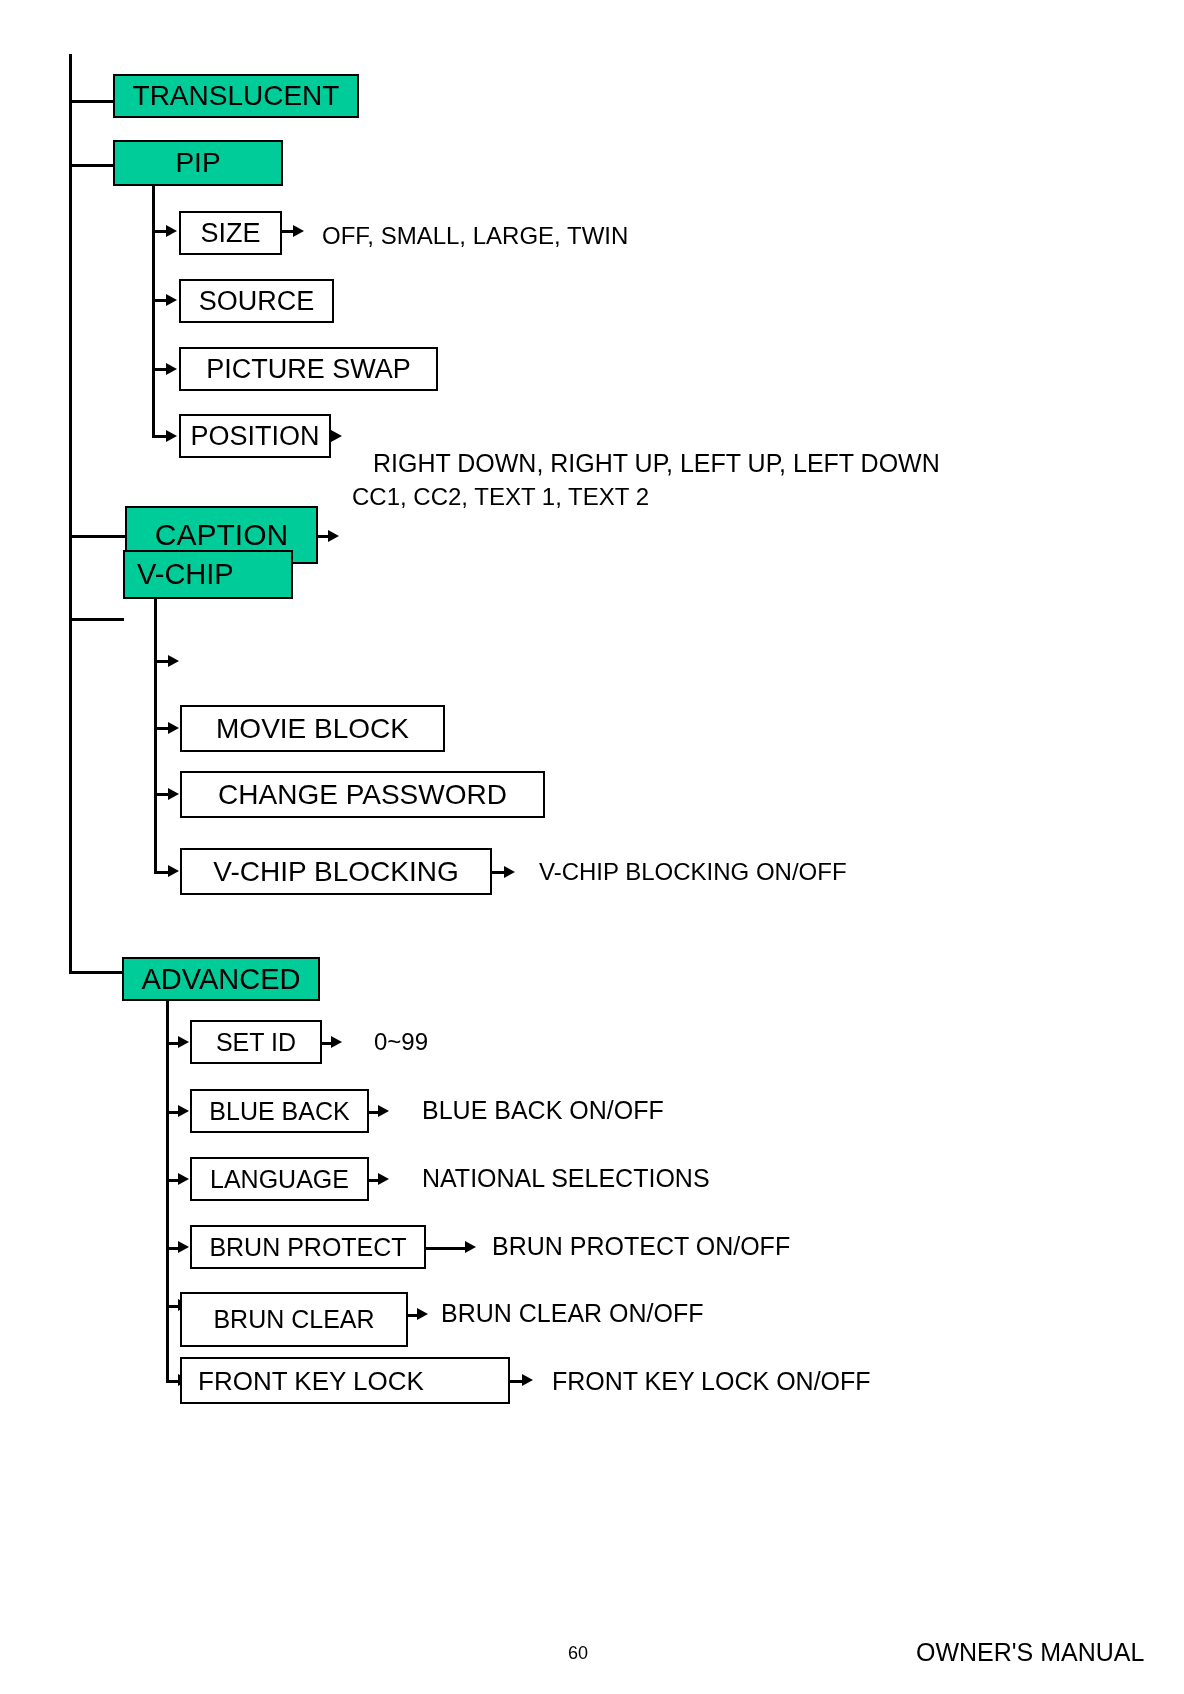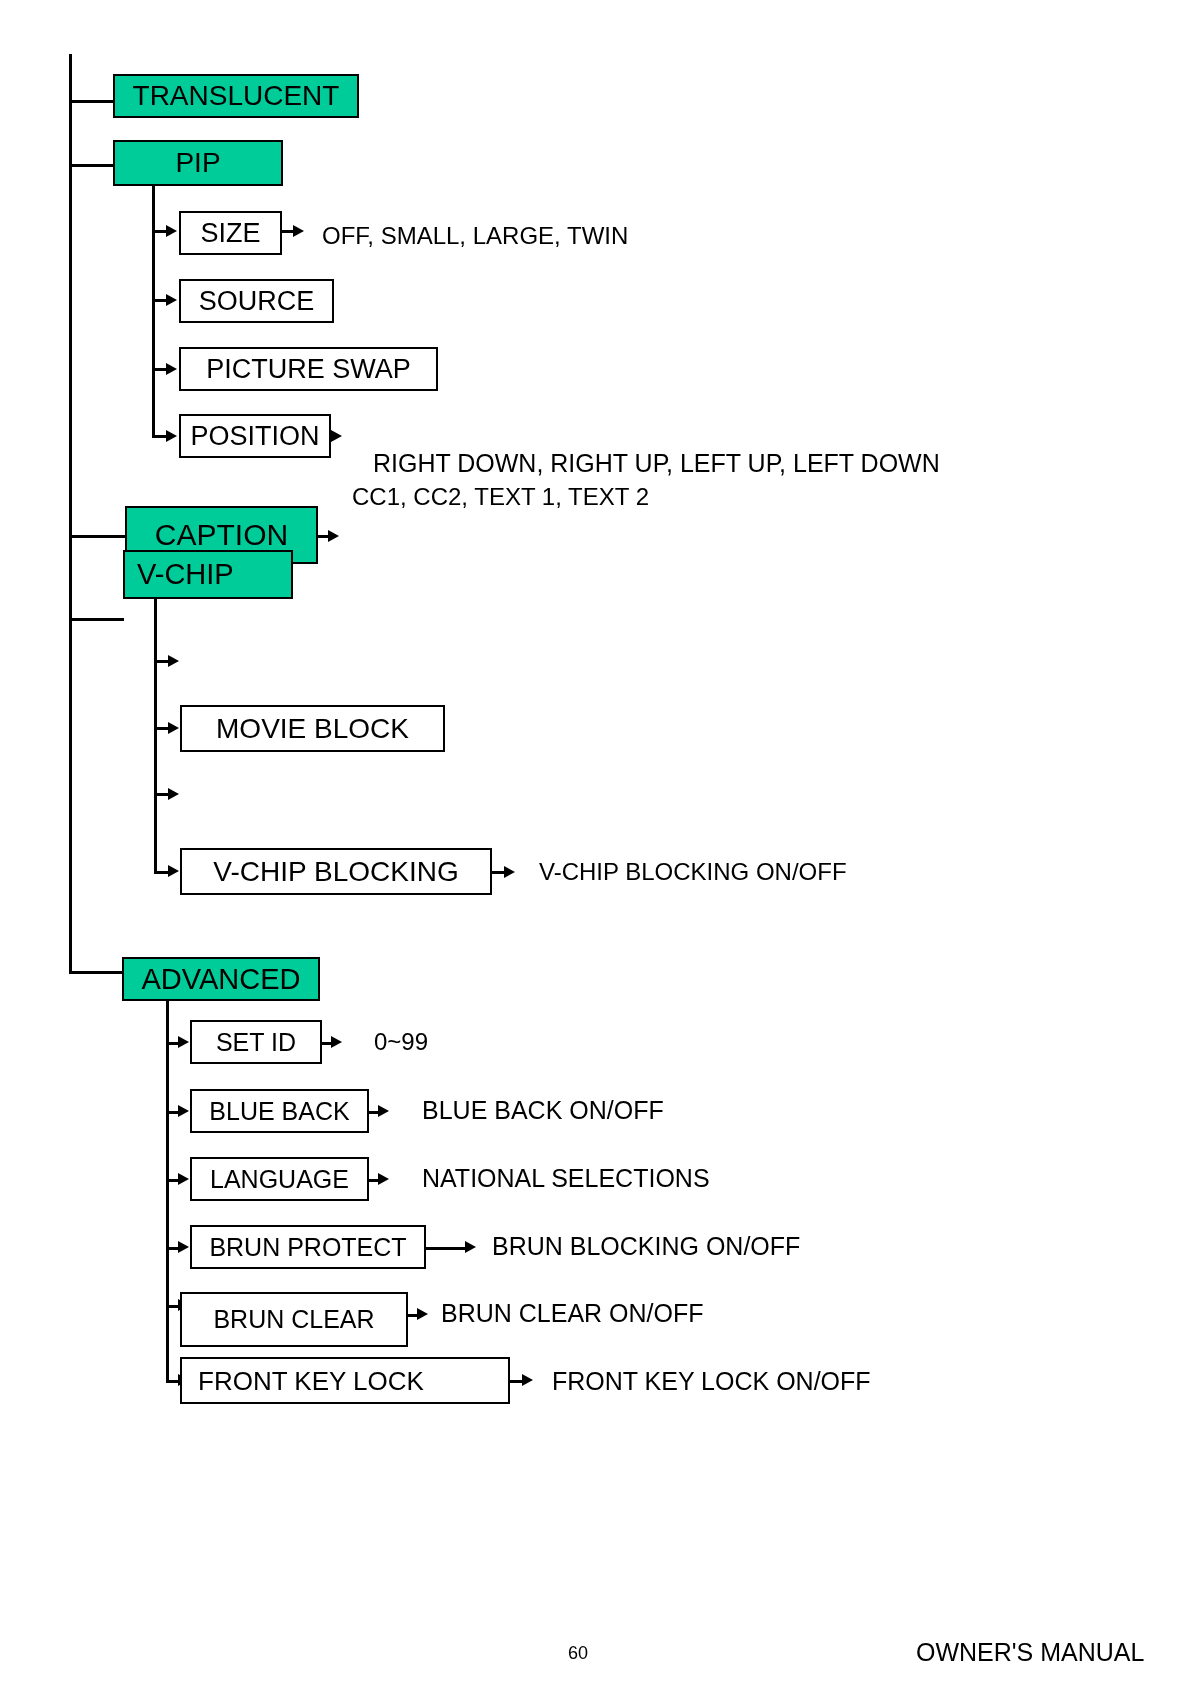--- a/index.html
+++ b/index.html
@@ -147,20 +147,23 @@
   <div class="arrow" style="left:168px; top:655px;"></div>
 
   <div class="hline" style="left:154px; top:727px; width:17px;"></div>
   <div class="arrow" style="left:168px; top:722px;"></div>
   <div class="node white" style="left:180px; top:705px; width:265px; height:47px; font-size:28px;">
     <span class="lbl">MOVIE BLOCK</span>
   </div>
 
   <div class="hline" style="left:154px; top:793px; width:17px;"></div>
   <div class="arrow" style="left:168px; top:788px;"></div>
+  <div class="node white" style="left:180px; top:771px; width:365px; height:47px; font-size:28px;">
+    <span class="lbl">CHANGE PASSWORD</span>
+  </div>
 
   <div class="hline" style="left:154px; top:871px; width:17px;"></div>
   <div class="arrow" style="left:168px; top:865px;"></div>
   <div class="node white" style="left:180px; top:848px; width:312px; height:47px; font-size:28px;">
     <span class="lbl">V-CHIP BLOCKING</span>
   </div>
   <div class="hline" style="left:492px; top:871px; width:15px;"></div>
   <div class="arrow" style="left:504px; top:866px;"></div>
   <div class="anno" style="left:539px; top:860px; font-size:24px;">V-CHIP BLOCKING ON/OFF</div>
 
@@ -197,21 +200,21 @@
   <div class="arrow" style="left:378px; top:1173px;"></div>
   <div class="anno" style="left:422px; top:1166px; font-size:25px;">NATIONAL SELECTIONS</div>
 
   <div class="hline" style="left:166px; top:1247px; width:15px;"></div>
   <div class="arrow" style="left:178px; top:1241px;"></div>
   <div class="node white" style="left:190px; top:1225px; width:236px; height:44px; font-size:25px;">
     <span class="lbl">BRUN PROTECT</span>
   </div>
   <div class="hline" style="left:426px; top:1247px; width:42px;"></div>
   <div class="arrow" style="left:465px; top:1241px;"></div>
-  <div class="anno" style="left:492px; top:1234px; font-size:25px;">BRUN BLOCKING ON/OFF</div>
+  <div class="anno" style="left:492px; top:1234px; font-size:25px;">BRUN PROTECT ON/OFF</div>
 
   <div class="hline" style="left:166px; top:1305px; width:15px;"></div>
   <div class="arrow" style="left:178px; top:1299px;"></div>
   <div class="node white" style="left:180px; top:1292px; width:228px; height:55px; font-size:25px;">
     <span class="lbl">BRUN CLEAR</span>
   </div>
   <div class="hline" style="left:408px; top:1314px; width:12px;"></div>
   <div class="arrow" style="left:417px; top:1308px;"></div>
   <div class="anno" style="left:441px; top:1301px; font-size:25px;">BRUN CLEAR ON/OFF</div>
 

